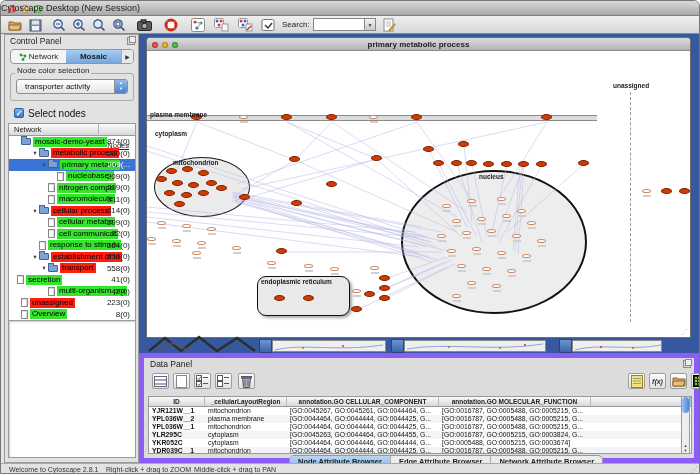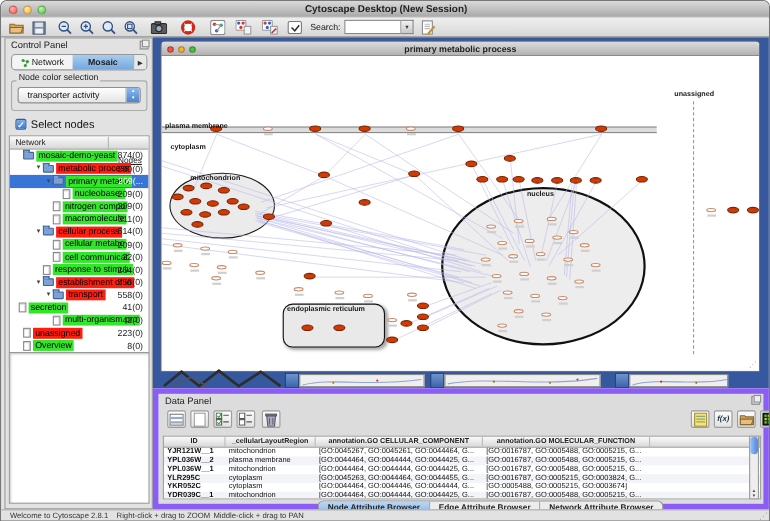--- a/index.html
+++ b/index.html
@@ -4,21 +4,21 @@
 <style>
 *{margin:0;padding:0;box-sizing:border-box;font-family:"Liberation Sans",sans-serif;}
 html,body{width:700px;height:474px;overflow:hidden;background:#fff;}
 #win{position:absolute;left:0;top:0;width:700px;height:474px;background:#e4e4e4;border:1px solid #777;border-radius:6px 6px 0 0;overflow:hidden;}
 
 #titlebar{position:absolute;left:0;top:0;width:700px;height:15px;background:linear-gradient(#d9d9d9,#bdbdbd 60%,#a9a9a9);border-bottom:1px solid #7e7e7e;border-radius:6px 6px 0 0;}
 .tl{position:absolute;top:4px;width:8px;height:8px;border-radius:50%;border:1px solid rgba(0,0,0,.25);}
 #tl-close{left:7px;background:radial-gradient(circle at 35% 30%,#ffb3ad,#f95048);}
 #tl-min{left:20px;background:radial-gradient(circle at 35% 30%,#ffe6a8,#f8b42e);}
 #tl-zoom{left:33px;background:radial-gradient(circle at 35% 30%,#c8f5b0,#47c53c);}
-#title-text{position:absolute;left:0;right:0;top:2px;text-align:center;font-size:9px;font-weight:bold;color:#222;}
+#title-text{position:absolute;left:0;right:0;top:2px;text-align:left;font-size:9px;font-weight:normal;color:#222;}
 
 #toolbar{position:absolute;left:0;top:15px;width:700px;height:18px;background:linear-gradient(#efefef,#d7d7d7);border-bottom:1px solid #8a8a8a;}
 .tbi{position:absolute;top:1px;width:16px;height:16px;display:flex;align-items:center;justify-content:center;}
 #search-label{position:absolute;left:281px;top:4px;font-size:8px;color:#222;}
 #search-combo{position:absolute;left:312px;top:2px;width:52px;height:13px;background:#fff;border:1px solid #888;font-size:8px;padding:0 2px;}
 #search-arrow{position:absolute;left:364px;top:2px;width:11px;height:13px;background:linear-gradient(#f2f2f2,#c9c9c9);border:1px solid #888;border-left:none;font-size:5px;color:#333;text-align:center;line-height:13px;}
 
 #cpanel{position:absolute;left:3px;top:33px;width:135px;height:429px;background:#e2e2e2;border:1px solid #9a9a9a;}
 #cp-title{position:absolute;left:5px;top:1px;font-size:8.5px;color:#222;}
 .float-ic{position:absolute;right:3px;top:2px;width:8px;height:8px;border:1px solid #8a8a8a;background:#ddd;}

